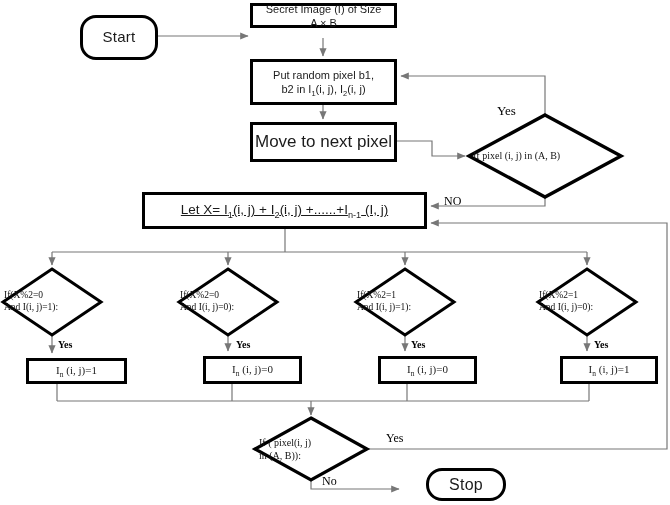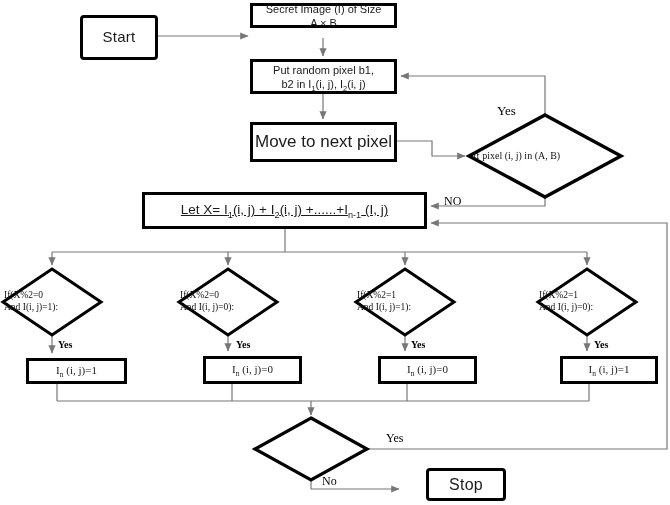--- a/index.html
+++ b/index.html
@@ -2,21 +2,21 @@
 <html><head>
 <meta charset="utf-8">
 <style>
   html,body{margin:0;padding:0;background:#ffffff;}
   #stage{position:relative;width:670px;height:505px;background:#ffffff;overflow:hidden;
          font-family:"Liberation Sans",sans-serif;color:#1b1b1b;}
   #connector-layer{position:absolute;left:0;top:0;z-index:0;}
   .node{position:absolute;box-sizing:border-box;background:#fff;border:3px solid #000;
         display:flex;flex-direction:column;align-items:center;justify-content:center;
         text-align:center;z-index:1;line-height:1.25;}
-  .rounded{border-radius:4px;border-width:3.5px;font-size:15px;letter-spacing:.3px;}
+  .rounded{border-radius:16px;border-width:3.5px;font-size:15px;letter-spacing:.3px;}
   .small-text{font-size:11px;line-height:14px;}
   .serif{font-family:"Liberation Serif",serif;margin-left:20px;}
   .dlabel{position:absolute;z-index:2;text-align:left;
           font-family:"Liberation Serif",serif;color:#111;}
   .elabel{position:absolute;z-index:2;font-family:Liberation Serif, serif;color:#000000;text-align:center;}
   .yes-small{font-size:10px;font-weight:bold;}
   sub{font-size:68%;line-height:0;}
 </style>
 </head>
 <body>
@@ -67,21 +67,21 @@
 
   <div class="node rounded" style="left:80px;top:15px;width:78px;height:45px;">
     <span>Start</span>
   </div>
 
   <div class="node small-text" style="left:250px;top:3px;width:147px;height:25px;">
     <div>Secret Image (I) of Size</div>
     <div>A × B</div>
   </div>
 
-  <div class="node small-text" style="left:250px;top:59px;width:147px;height:35px;">
+  <div class="node small-text" style="left:250px;top:59px;width:147px;height:46px;">
     <div>Put random pixel b1,</div>
     <div><span>b2 in I</span><sub>1</sub><span>(i, j), I</span><sub>2</sub><span>(i, j)</span></div>
   </div>
 
   <div class="node" style="left:250px;top:122px;width:147px;height:40px;font-size:17px;">
     <span>Move to next pixel</span>
   </div>
 
   <div class="node" style="left:142px;top:192px;width:285px;height:37px;font-size:13.5px;text-decoration:underline;">
     <div><span>Let X= I</span><sub>1</sub><span>(i, j) + I</span><sub>2</sub><span>(i, j) +......+I</span><sub>n-1</sub><span> (I, j)</span></div>
@@ -119,20 +119,24 @@
   </div>
   <div class="dlabel" style="left:357px;top:289px;width:96px;font-size:9.5px;line-height:12px;">
     <div>If(X%2=1</div>
     <div>And I(i, j)=1):</div>
   </div>
   <div class="dlabel" style="left:539px;top:289px;width:96px;font-size:9.5px;line-height:12px;">
     <div>If(X%2=1</div>
     <div>And I(i, j)=0):</div>
   </div>
 
+  <div class="dlabel" style="left:259px;top:436px;width:105px;font-size:10px;line-height:13px;">
+    <div>If ( pixel(i, j)</div>
+    <div>in (A, B)):</div>
+  </div>
 
   <div class="elabel" style="left:497px;top:103px;font-size:13px;">Yes</div>
   <div class="elabel" style="left:444px;top:194px;font-size:12px;">NO</div>
   <div class="elabel yes-small" style="left:58px;top:339px;">Yes</div>
   <div class="elabel yes-small" style="left:236px;top:339px;">Yes</div>
   <div class="elabel yes-small" style="left:411px;top:339px;">Yes</div>
   <div class="elabel yes-small" style="left:594px;top:339px;">Yes</div>
   <div class="elabel" style="left:386px;top:431px;font-size:12px;">Yes</div>
   <div class="elabel" style="left:322px;top:474px;font-size:12px;">No</div>
 

